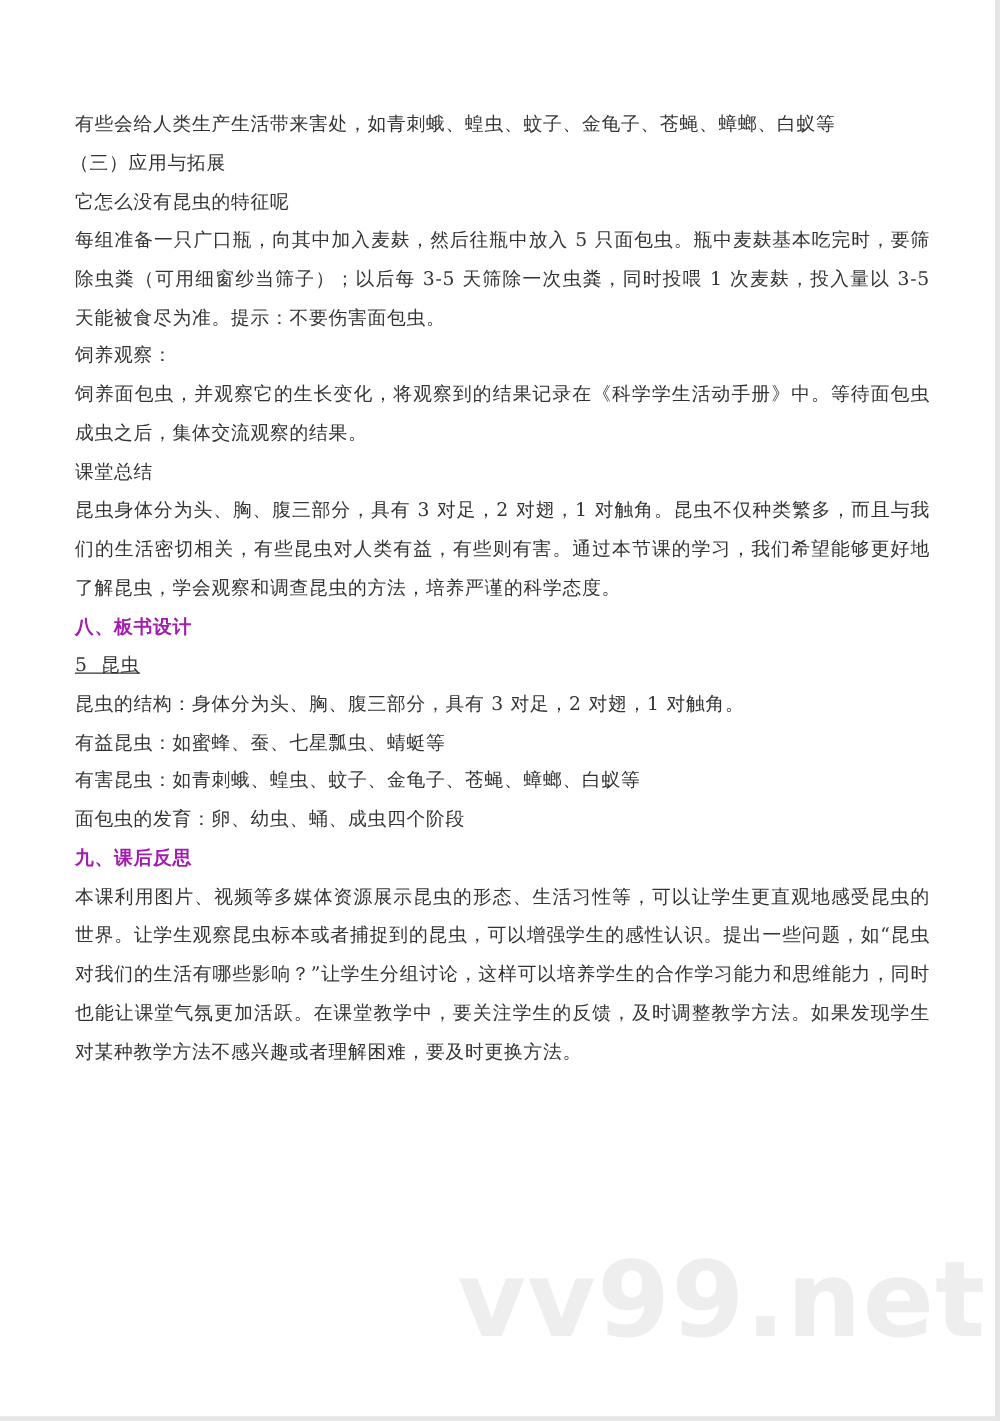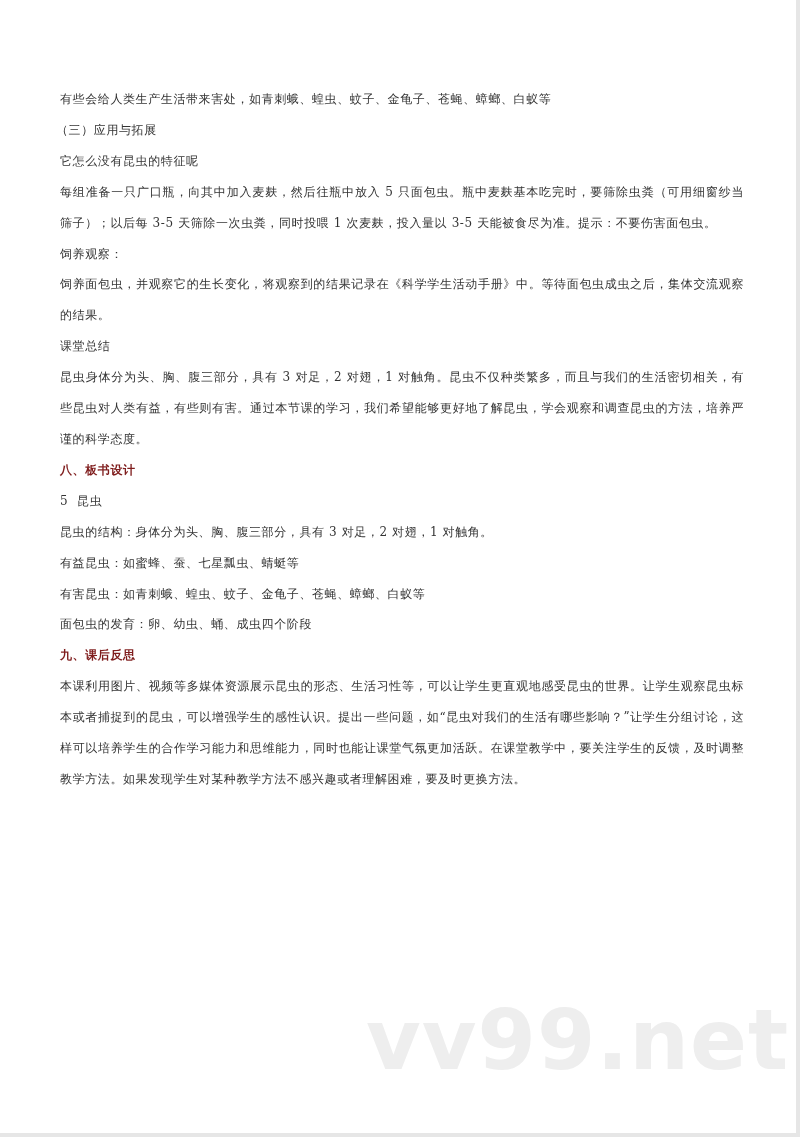--- a/index.html
+++ b/index.html
@@ -23,32 +23,32 @@
       background: #ffffff;
       border-right: 4px solid #e6e6e6;
       border-bottom: 4px solid #e6e6e6;
     }
     .content {
       position: absolute;
       left: 60px;
       top: 84px;
       width: 684px;
       color: #333333;
-      font-size: 12px;
+      font-size: 15px;
       line-height: 30.9px;
       letter-spacing: 0.6px;
     }
     .para {
       margin: 0;
       padding: 0;
       text-align: justify;
     }
     .heading {
       font-weight: bold;
-      color: #7f1d1d;
+      color: #a21caf;
     }
     .sub-heading {
       margin-left: -4px;
     }
     .watermark {
       position: absolute;
       left: 366px;
       top: 998px;
       font-family: "DejaVu Sans", "Liberation Sans", sans-serif;
       font-weight: bold;
@@ -66,21 +66,21 @@
   <div class="content">
     <p class="para">有些会给人类生产生活带来害处，如青刺蛾、蝗虫、蚊子、金龟子、苍蝇、蟑螂、白蚁等</p>
     <p class="para sub-heading">（三）应用与拓展</p>
     <p class="para">它怎么没有昆虫的特征呢</p>
     <p class="para">每组准备一只广口瓶，向其中加入麦麸，然后往瓶中放入 5 只面包虫。瓶中麦麸基本吃完时，要筛除虫粪（可用细窗纱当筛子）；以后每 3-5 天筛除一次虫粪，同时投喂 1 次麦麸，投入量以 3-5 天能被食尽为准。提示：不要伤害面包虫。</p>
     <p class="para">饲养观察：</p>
     <p class="para">饲养面包虫，并观察它的生长变化，将观察到的结果记录在《科学学生活动手册》中。等待面包虫成虫之后，集体交流观察的结果。</p>
     <p class="para">课堂总结</p>
     <p class="para">昆虫身体分为头、胸、腹三部分，具有 3 对足，2 对翅，1 对触角。昆虫不仅种类繁多，而且与我们的生活密切相关，有些昆虫对人类有益，有些则有害。通过本节课的学习，我们希望能够更好地了解昆虫，学会观察和调查昆虫的方法，培养严谨的科学态度。</p>
     <p class="para heading">八、板书设计</p>
-    <p class="para" style="white-space: pre;">5  昆虫</p>
+    <p class="para" style="white-space: pre; text-decoration: underline;">5  昆虫</p>
     <p class="para">昆虫的结构：身体分为头、胸、腹三部分，具有 3 对足，2 对翅，1 对触角。</p>
     <p class="para">有益昆虫：如蜜蜂、蚕、七星瓢虫、蜻蜓等</p>
     <p class="para">有害昆虫：如青刺蛾、蝗虫、蚊子、金龟子、苍蝇、蟑螂、白蚁等</p>
     <p class="para">面包虫的发育：卵、幼虫、蛹、成虫四个阶段</p>
     <p class="para heading">九、课后反思</p>
     <p class="para">本课利用图片、视频等多媒体资源展示昆虫的形态、生活习性等，可以让学生更直观地感受昆虫的世界。让学生观察昆虫标本或者捕捉到的昆虫，可以增强学生的感性认识。提出一些问题，如“昆虫对我们的生活有哪些影响？”让学生分组讨论，这样可以培养学生的合作学习能力和思维能力，同时也能让课堂气氛更加活跃。在课堂教学中，要关注学生的反馈，及时调整教学方法。如果发现学生对某种教学方法不感兴趣或者理解困难，要及时更换方法。</p>
   </div>
   <div class="watermark">vv99.net</div>
 </div>
 

